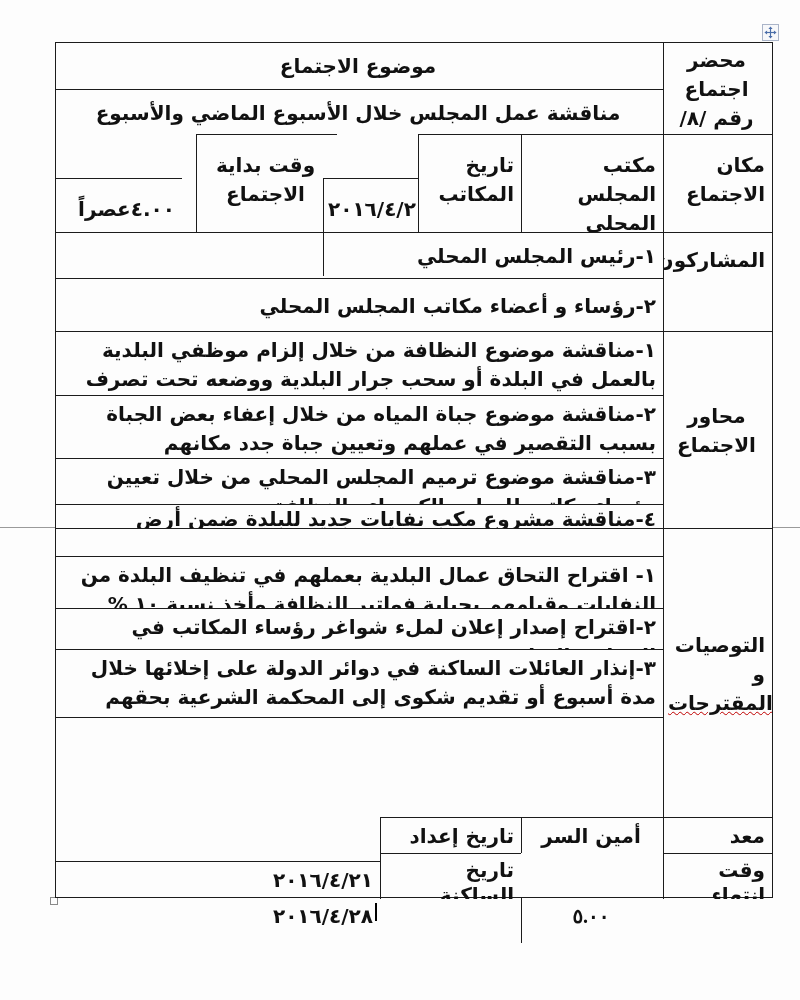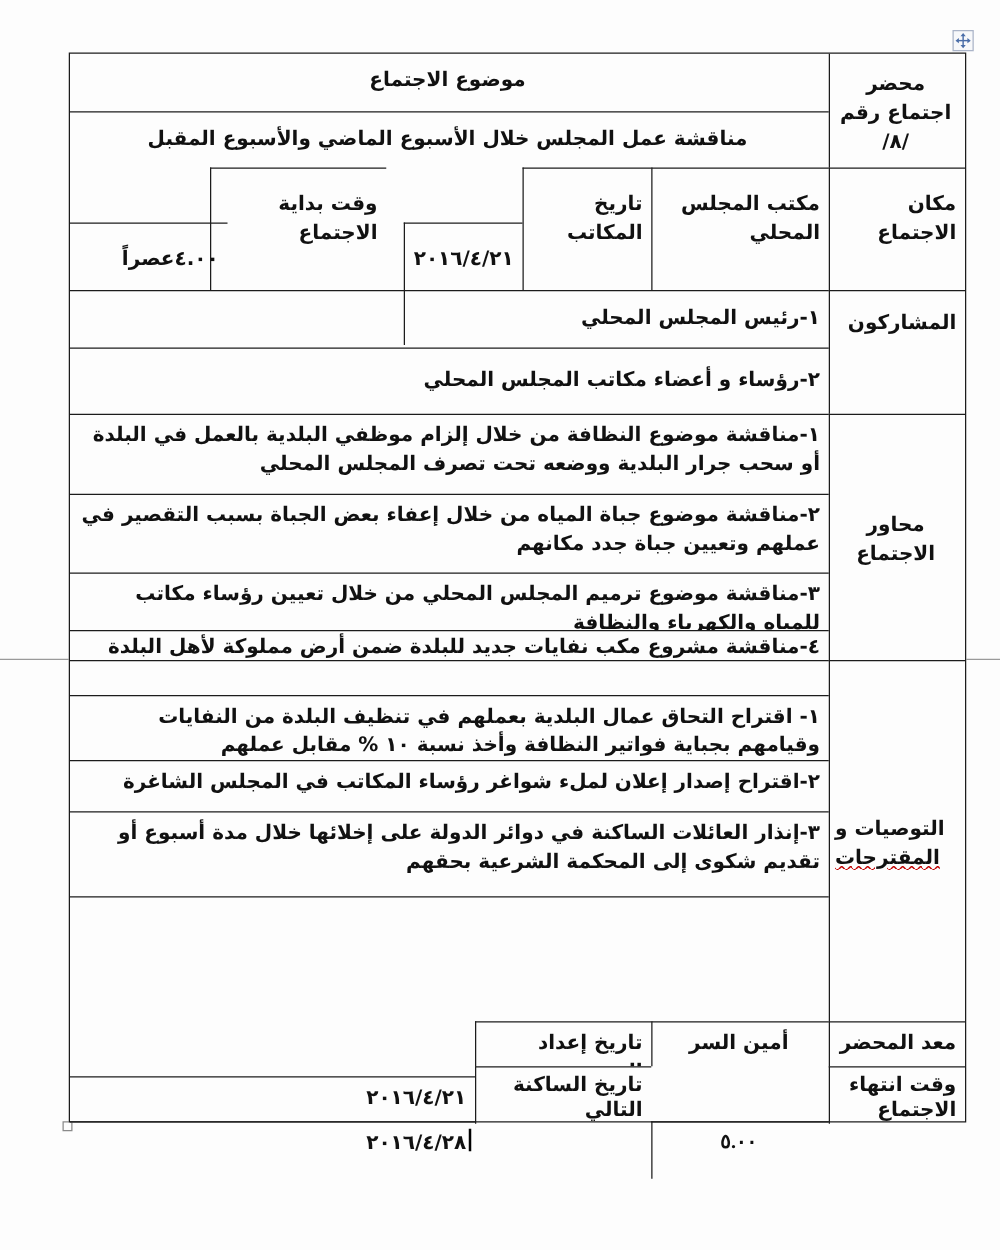--- a/index.html
+++ b/index.html
@@ -9,21 +9,21 @@
     font-family:"DejaVu Sans",sans-serif;
     font-weight:bold;color:#111;
     overflow:hidden;
   }
   #doc-table{
     position:absolute;left:55px;top:42px;width:718px;height:856px;
     border:1px solid #1c1c1c;box-sizing:border-box;background:#fdfdfd;
   }
   .cell{
     position:absolute;box-sizing:border-box;
-    font-size:16px;line-height:1.45;
+    font-size:20px;line-height:1.45;
     direction:rtl;text-align:right;
     padding:4px 7px 2px 4px;
     overflow:hidden;
   }
   .bl{border-left:1px solid #1c1c1c;}
   .bt{border-top:1px solid #1c1c1c;}
   .center{text-align:center;}
   .ltr{direction:ltr;margin-top:44px;}
   .vmid{display:flex;align-items:center;justify-content:flex-end;text-align:center;}
   .vmid-col{display:flex;flex-direction:column;align-items:flex-end;justify-content:center;}
@@ -72,21 +72,21 @@
   <div class="cell center pt8" style="left:0;top:0;width:607px;height:46px;">موضوع الاجتماع</div>
 
   <div class="cell center bt pt8" style="left:0;top:46px;width:607px;height:45px;">مناقشة عمل المجلس خلال الأسبوع الماضي والأسبوع المقبل</div>
 
   <div class="cell bl vmid" style="left:607px;top:0;width:109px;height:91px;">محضر اجتماع رقم /٨/</div>
 
   <div class="cell bl bt pt14" style="left:607px;top:91px;width:109px;height:98px;">مكان الاجتماع</div>
   <div class="cell bl bt pt14" style="left:465px;top:91px;width:142px;height:98px;">مكتب المجلس المحلي</div>
   <div class="cell bl bt pt14" style="left:362px;top:91px;width:103px;height:98px;">تاريخ المكاتب</div>
   <div class="cell bl bt pt14 ltr" style="left:267px;top:91px;width:95px;height:98px;text-align:right;">٢٠١٦/٤/٢١</div>
-  <div class="cell bl bt pt14" style="left:112px;top:91px;width:141px;height:98px;">وقت بداية الاجتماع</div>
+  <div class="cell bl bt pt14" style="left:140px;top:91px;width:141px;height:98px;text-align:center;">وقت بداية الاجتماع</div>
   <div class="cell bt pt14 ltr" style="left:0;top:91px;width:126px;height:98px;text-align:right;">٤.٠٠عصراً</div>
 
   <div class="cell bl bt pt12" style="left:607px;top:189px;width:109px;height:99px;">المشاركون</div>
   <div class="cell bt pt8" style="left:0;top:189px;width:607px;height:46px;">١-رئيس المجلس المحلي</div>
   <div class="cell bt pt12" style="left:0;top:235px;width:607px;height:53px;">٢-رؤساء و أعضاء مكاتب المجلس المحلي</div>
 
   <div class="cell bl bt vmid" style="left:607px;top:288px;width:109px;height:197px;">محاور الاجتماع</div>
   <div class="cell bt" style="left:0;top:288px;width:607px;height:64px;">١-مناقشة موضوع النظافة من خلال إلزام موظفي البلدية بالعمل في البلدة أو سحب جرار البلدية ووضعه تحت تصرف المجلس المحلي</div>
   <div class="cell bt" style="left:0;top:352px;width:607px;height:63px;">٢-مناقشة موضوع جباة المياه من خلال إعفاء بعض الجباة بسبب التقصير في عملهم وتعيين جباة جدد مكانهم</div>
   <div class="cell bt" style="left:0;top:415px;width:607px;height:46px;">٣-مناقشة موضوع ترميم المجلس المحلي من خلال تعيين رؤساء مكاتب للمياه والكهرباء والنظافة</div>

